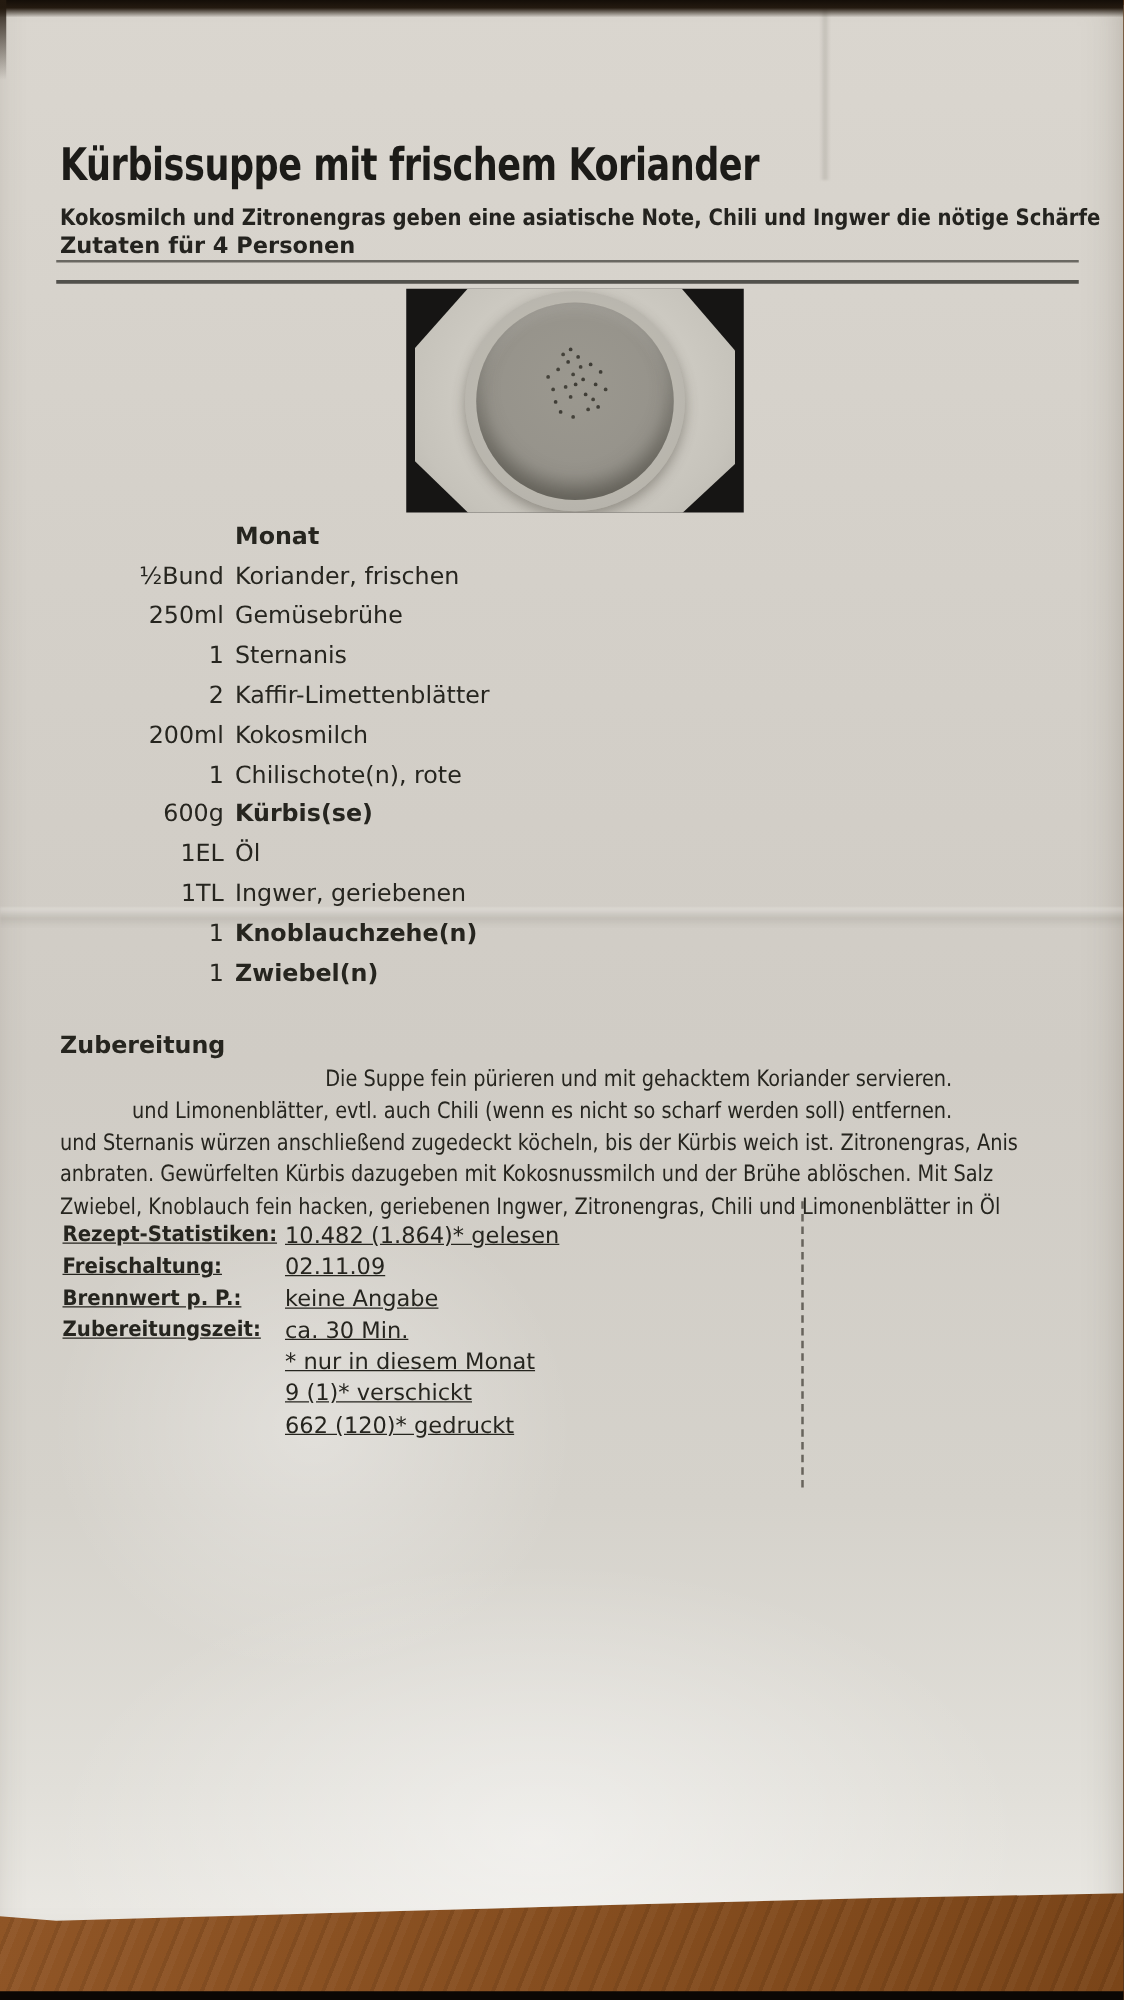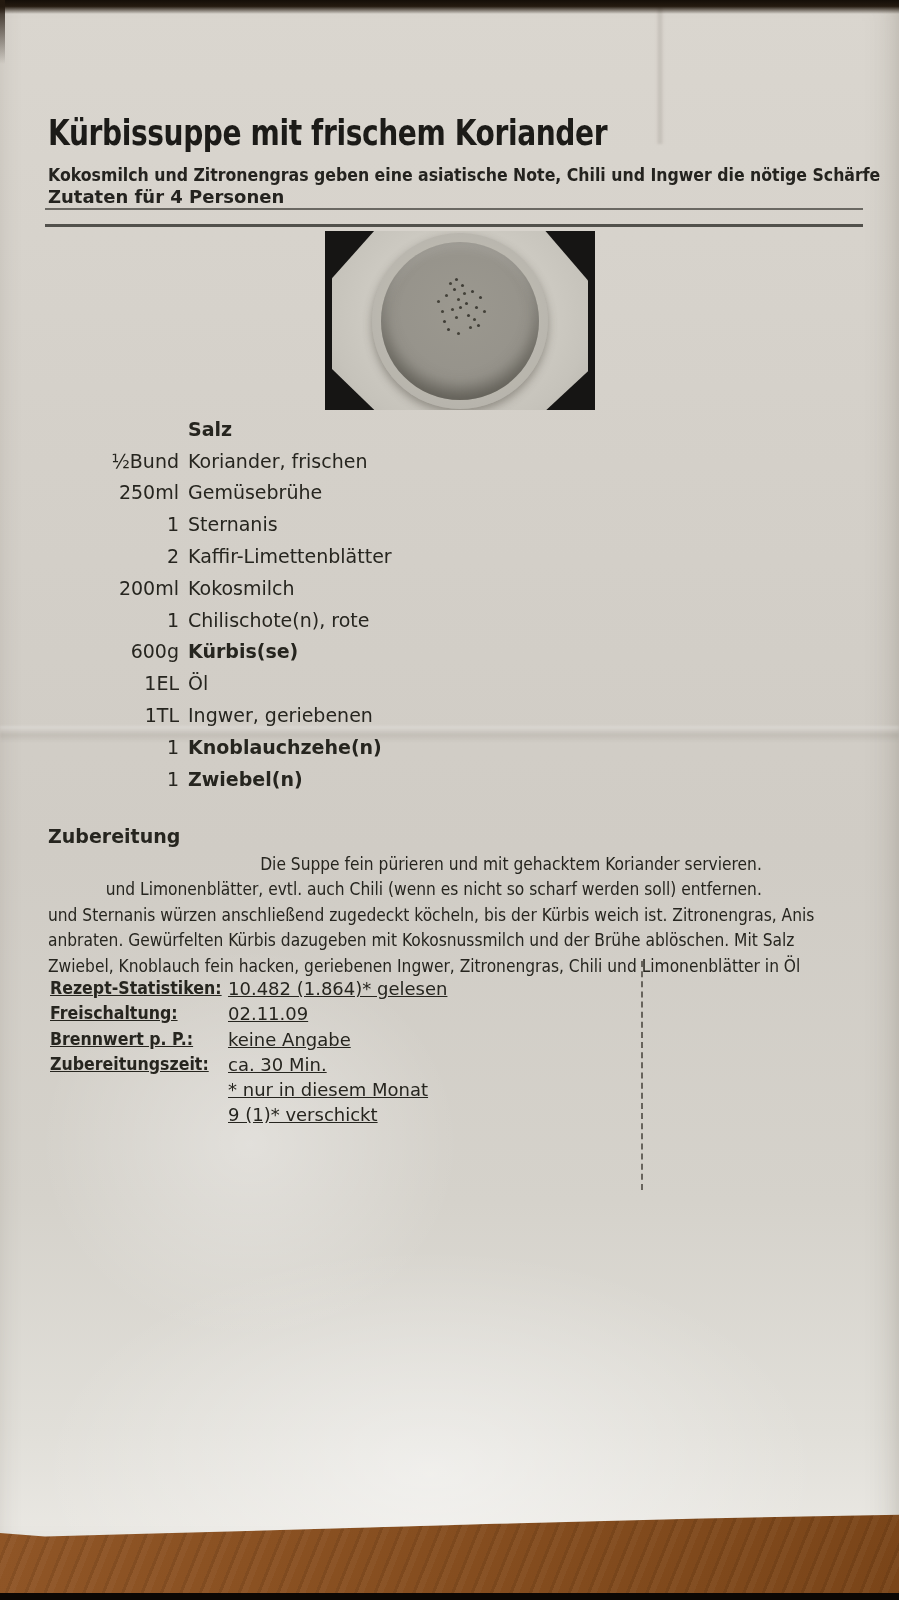--- a/index.html
+++ b/index.html
@@ -130,21 +130,21 @@
         <div class="soup">
           <div class="speck"></div>
         </div>
       </div>
     </div>
 
     <div class="ing-list">
 
         <div class="ing-row bold">
           <span class="amt"></span>
-          <span class="nm">Salz</span>
+          <span class="nm">Monat</span>
         </div>
 
         <div class="ing-row">
           <span class="amt">½Bund</span>
           <span class="nm">Koriander, frischen</span>
         </div>
 
         <div class="ing-row">
           <span class="amt">250ml</span>
           <span class="nm">Gemüsebrühe</span>
@@ -239,20 +239,23 @@
       <div class="stats-extra">
 
           <div class="detail-row">
             <span class="dvalue">* nur in diesem Monat</span>
           </div>
 
           <div class="detail-row">
             <span class="dvalue">9 (1)* verschickt</span>
           </div>
 
+          <div class="detail-row">
+            <span class="dvalue">662 (120)* gedruckt</span>
+          </div>
 
 
       </div>
     </div>
 
     <div class="cutline"></div>
   </div>
 
   <div class="top-strip"></div>
   <div class="left-sliver"></div>

